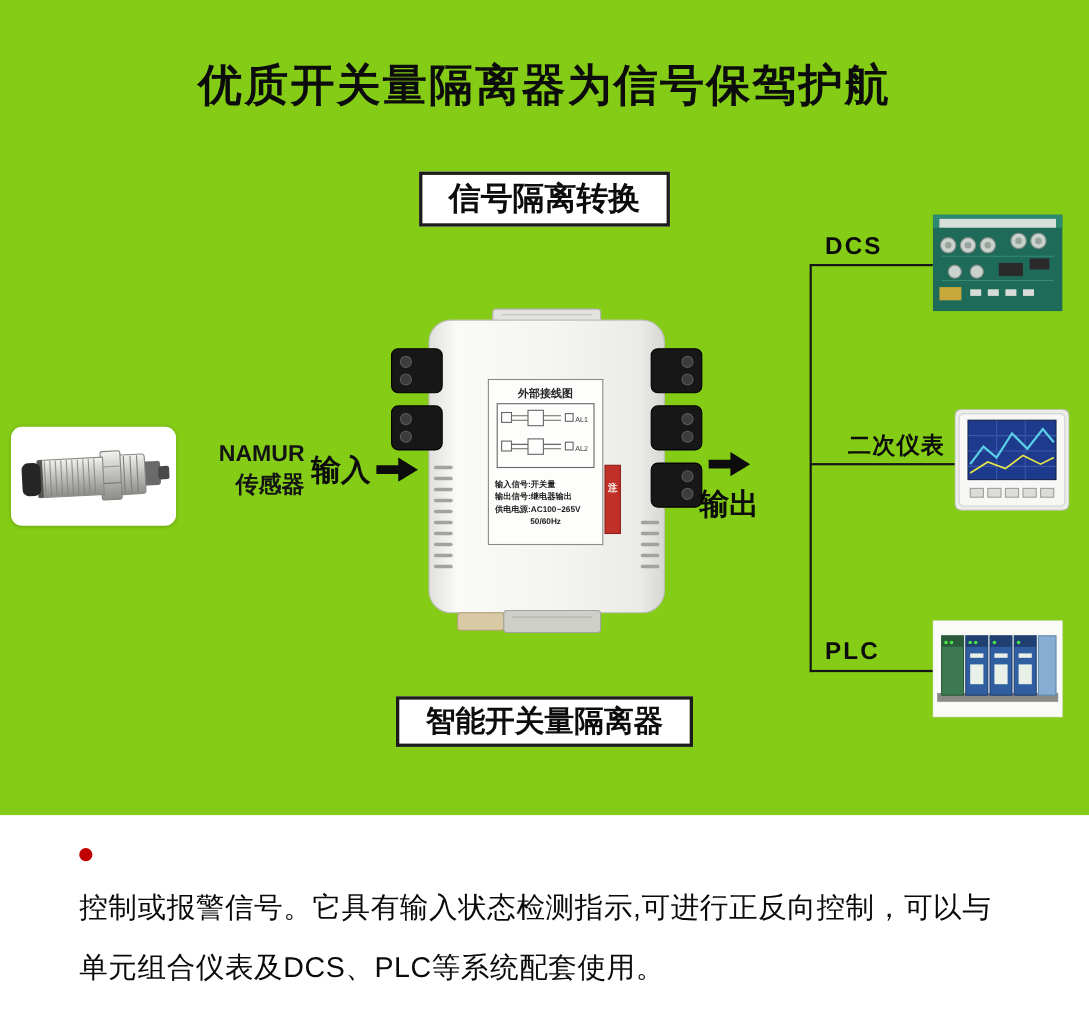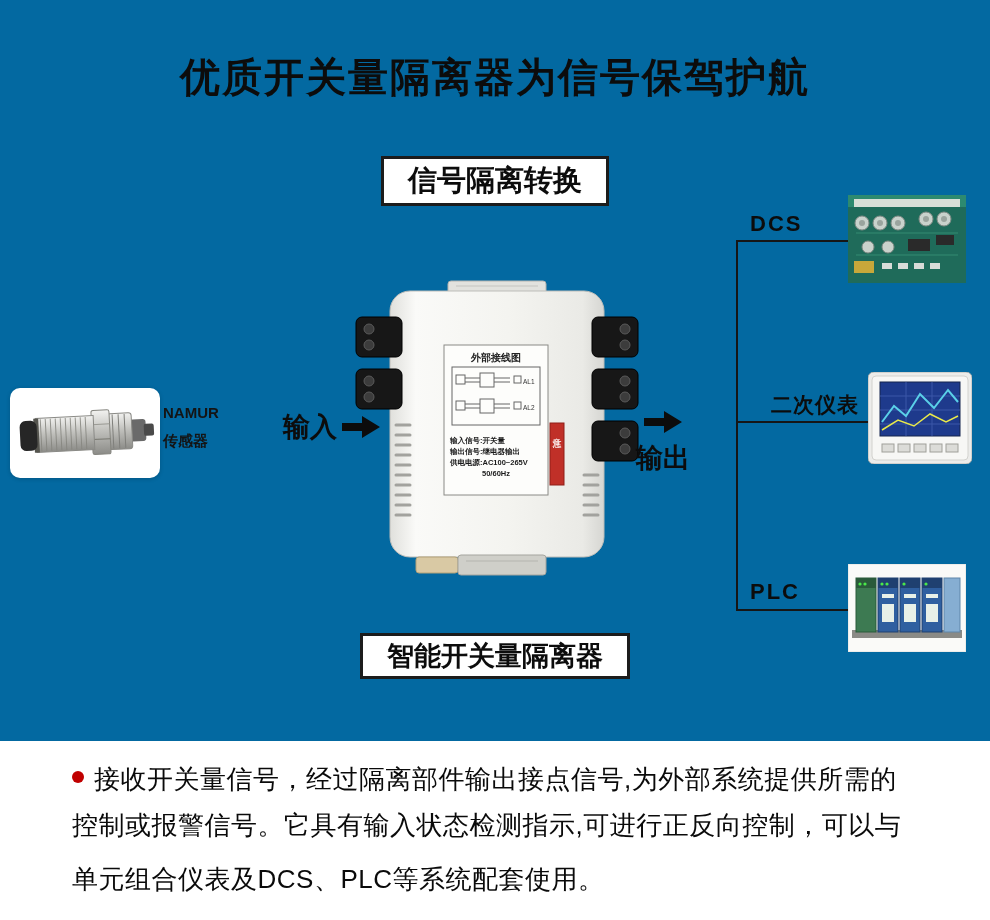--- a/index.html
+++ b/index.html
@@ -1,38 +1,38 @@
 <!DOCTYPE html>
 <html><head>
 <meta charset="utf-8">
 <style>
   * { margin:0; padding:0; box-sizing:border-box; }
   html,body { width:990px; height:920px; background:#ededed; }
   #canvas {
-    position:relative; width:990px; height:920px; background:#0369a1;
+    position:relative; width:990px; height:920px; background:#84cc16;
     overflow:hidden; font-family:"Liberation Sans","DejaVu Sans",sans-serif; color:#111;
   }
   .title {
     position:absolute; top:50px; left:0; width:100%; text-align:center;
     font-size:40px; font-weight:bold; letter-spacing:2px; color:#0c0c0c;
   }
   .label-box {
     position:absolute; left:50%; transform:translateX(-50%);
     background:#fff; border:3px solid #1c1c1c; font-weight:bold;
     padding:2px 24px; white-space:nowrap; color:#0c0c0c;
   }
   .label-box.top { top:156px; font-size:29px; }
   .label-box.bottom { top:633px; font-size:27px; }
   .sensor-card {
     position:absolute; left:10px; top:388px; width:150px; height:90px;
     background:#fff; border-radius:10px; box-shadow:0 1px 4px rgba(0,0,0,.18);
   }
   .sensor-name {
-    position:absolute; left:163px; top:399px; width:114px; text-align:left;
-    font-weight:bold; font-size:15px; line-height:28px; color:#141414;
+    position:absolute; left:163px; top:399px; width:114px; text-align:right;
+    font-weight:bold; font-size:21px; line-height:28px; color:#141414;
   }
   .flow {
     position:absolute; display:flex; align-items:center; gap:5px;
     font-weight:bold; font-size:27px; color:#0c0c0c;justify-content:center;
   }
   .flow-input  { left:283px; top:409px; }
   .flow-output { left:636px; top:409px;flex-direction:column; }
   .device { position:absolute; left:352px; top:275px; }
   .line { position:absolute; background:#161616; }
   .line-v  { left:736px; top:240px; width:2px; height:371px; }
@@ -324,19 +324,19 @@
   </div>
 
   <div class="label-box bottom">
     <span>智能开关量隔离器</span>
   </div>
 
   <div class="white-section"></div>
 
   <div class="desc">
     <div>
-      <span class="bullet"></span><span>接收开关量信号，经过隔离部件输出接点信号,为外部系统提供所需的</span>
+      <span class="bullet"></span>
     </div>
     <div>控制或报警信号。它具有输入状态检测指示,可进行正反向控制，可以与</div>
     <div class="desc-line3">单元组合仪表及DCS、PLC等系统配套使用。</div>
   </div>
 
 </div>
 
 </body></html>

